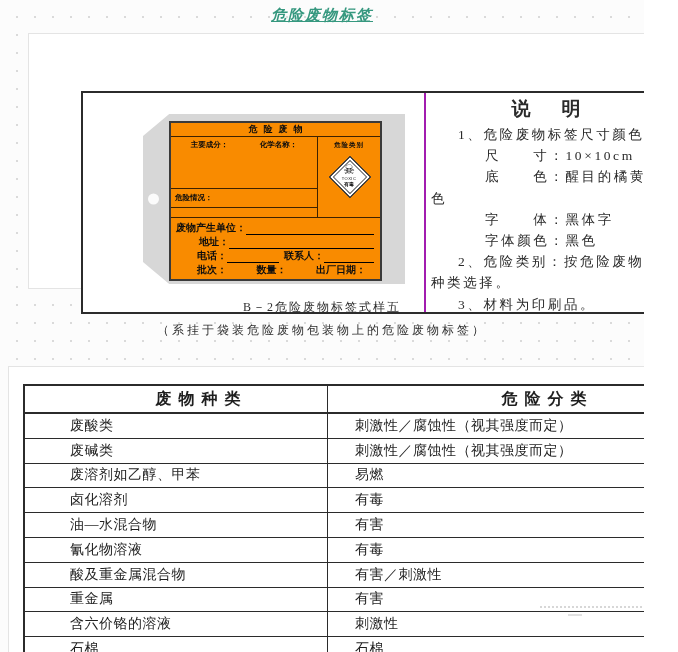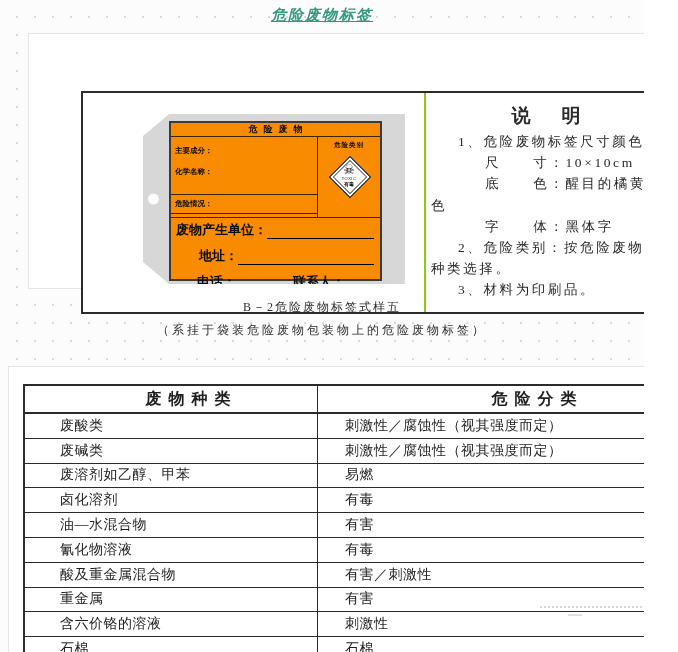--- a/index.html
+++ b/index.html
@@ -11,82 +11,82 @@
   .page-title{position:absolute;top:6px;left:0;width:100%;text-align:center;
     color:#36987f;font-weight:bold;font-style:italic;font-size:15px;
     letter-spacing:2px;text-decoration:underline;}
   .panel{position:absolute;background:#fff;border:1px solid #e4e4e4;}
   .panel-1{left:28px;top:33px;width:615px;height:254px;}
   .panel-2{left:8px;top:366px;width:666px;height:285px;border-bottom:none;}
 
   
   .figure-box{position:absolute;left:52px;top:57px;width:582px;height:219px;
     border:2px solid #2b2b2b;background:#fff;display:flex;}
-  .figure-left{width:341px;border-right:2px solid #84cc16;position:relative;}
+  .figure-left{width:341px;border-right:2px solid #a21caf;position:relative;}
   .figure-right{flex:1;padding:2px 4px 0 5px;color:#2a2a2a;}
 
   
   .tag{position:absolute;left:60px;top:21px;width:262px;height:170px;background:#d7d7d7;
     clip-path:polygon(10% 0,100% 0,100% 100%,10% 100%,0 87%,0 13%);}
   .tag-hole{position:absolute;left:5px;top:50%;transform:translateY(-50%);
     width:11px;height:11px;border-radius:50%;background:#fbfbfb;}
   .hz-label{position:absolute;left:26px;top:7px;width:209px;height:156px;
     background:#f98b00;border:2px solid #3a3a3a;display:flex;flex-direction:column;
     font-family:"Liberation Sans","DejaVu Sans",sans-serif;color:#0d0d0d;}
   .hz-title{flex:0 0 13px;display:flex;align-items:center;justify-content:center;
     font-size:9px;font-weight:bold;letter-spacing:6px;text-indent:6px;
     border-bottom:1.5px solid #3d2200;}
   .hz-mid{flex:0 0 80px;display:flex;border-bottom:1.5px solid #3d2200;}
   .hz-fields{width:146px;border-right:1.5px solid #3d2200;display:flex;flex-direction:column;
     font-size:7.5px;font-weight:bold;}
-  .hz-cellA{flex:0 0 42px;border-bottom:1px solid #3d2200;padding:3px 4px 12px 4px;
-    display:flex;flex-direction:column;justify-content:space-around;}
+  .hz-cellA{flex:0 0 42px;border-bottom:1px solid #3d2200;padding:3px 4px 6px 4px;
+    display:flex;justify-content:space-around;}
   .hz-cellB{flex:0 0 18px;border-bottom:1px solid #3d2200;padding:0 4px;display:flex;align-items:center;}
   .hz-cellC{flex:1;padding:0 4px;display:flex;align-items:center;}
   .hz-hazard{flex:1;display:flex;flex-direction:column;align-items:center;padding-top:4px;}
   .hz-hazard-label{font-size:6.5px;font-weight:bold;letter-spacing:1px;}
   .diamond{position:relative;width:44px;height:44px;margin-top:4px;}
   .diamond-sq{position:absolute;left:8px;top:8px;width:28px;height:28px;background:#fff;
     transform:rotate(45deg);border:1.5px solid #000;
     box-shadow:inset 0 0 0 2px #fff,inset 0 0 0 2.6px #000;}
   .diamond-content{position:absolute;inset:0;z-index:2;display:flex;flex-direction:column;
     align-items:center;justify-content:center;line-height:1;}
   .skull{font-size:13px;color:#000;margin-top:-2px;}
   .toxic-en{font-size:4px;letter-spacing:0.5px;margin-top:1px;}
   .toxic-cn{font-size:5px;font-weight:bold;margin-top:1px;}
-  .hz-bottom{flex:1;font-size:13px;font-weight:bold;padding:3px 6px 4px 5px;
-    display:flex;flex-direction:column;justify-content:space-around;gap:8px;}
+  .hz-bottom{flex:1;font-size:10px;font-weight:bold;padding:3px 6px 4px 5px;
+    display:flex;flex-direction:column;justify-content:space-around;}
   .hz-row{display:flex;align-items:flex-end;}
   .uline{flex:1;border-bottom:1px solid #000;height:7px;}
   .uline-fixed{width:52px;border-bottom:1px solid #000;height:7px;margin-right:5px;}
   .ml50{margin-left:23px;}.ml31{margin-left:21px;}
   .hz-row4{display:flex;justify-content:space-between;padding:0 8px 0 21px;}
 
   
   .notes-heading{text-align:center;font-size:19px;font-weight:bold;
-    letter-spacing:6px;text-indent:6px;margin:8px 0 2px 0;}
+    letter-spacing:6px;text-indent:6px;margin:1px 0 2px 0;}
   .note-line{font-size:13.5px;letter-spacing:2.6px;line-height:21.2px;white-space:nowrap;}
   .ind0{padding-left:0;}
   .ind1{padding-left:27px;}
   .ind2{padding-left:54px;}
 
   
   .caption{position:absolute;left:0;width:100%;text-align:center;color:#2e2e2e;font-size:12px;}
   .cap1{top:299px;letter-spacing:2px;}
   .cap2{top:322px;letter-spacing:3px;}
   .cap3{top:347px;letter-spacing:2px;}
 
   
   .cls-table{position:absolute;left:14px;top:17px;width:634px;border-collapse:collapse;
     table-layout:fixed;color:#1f1f1f;}
   .cls-table th,.cls-table td{border:1.5px solid #2b2b2b;overflow:hidden;white-space:nowrap;}
   .cls-table th{height:24px;font-size:16px;font-weight:bold;text-align:center;
     letter-spacing:7px;text-indent:7px;border-bottom:2px solid #2b2b2b;}
   .cls-table td{height:21.8px;font-size:14px;letter-spacing:0.5px;}
-  .cls-table .c1{width:256px;padding-left:35px;}
+  .cls-table .c1{width:256px;padding-left:45px;}
   .cls-table .c2{width:378px;padding-left:27px;}
   .cls-table table,.cls-table{border:2px solid #2b2b2b;}
 
   .smudge{position:absolute;left:531px;top:239px;width:122px;height:10px;opacity:.65;
     border-top:2px dotted #c2c2c2;}
   .smudge::after{content:"";position:absolute;left:28px;top:6px;width:14px;height:2px;background:#d2d2d2;}
 </style>
 </head>
 <body>
 
@@ -147,20 +147,21 @@
         </div>
       </div>
 
       <div class="figure-right">
         <div class="notes-heading">说　明</div>
         <div class="note-line ind1">1、危险废物标签尺寸颜色</div>
         <div class="note-line ind2">尺　　寸：10×10cm</div>
         <div class="note-line ind2">底　　色：醒目的橘黄</div>
         <div class="note-line ind0">色</div>
         <div class="note-line ind2">字　　体：黑体字</div>
+        <div class="note-line ind2">字体颜色：黑色</div>
         <div class="note-line ind1">2、危险类别：按危险废物</div>
         <div class="note-line ind0">种类选择。</div>
         <div class="note-line ind1">3、材料为印刷品。</div>
       </div>
 
     </div>
   </div>
 
   <div class="caption cap1">B－2危险废物标签式样五</div>
   <div class="caption cap2">（系挂于袋装危险废物包装物上的危险废物标签）</div>

